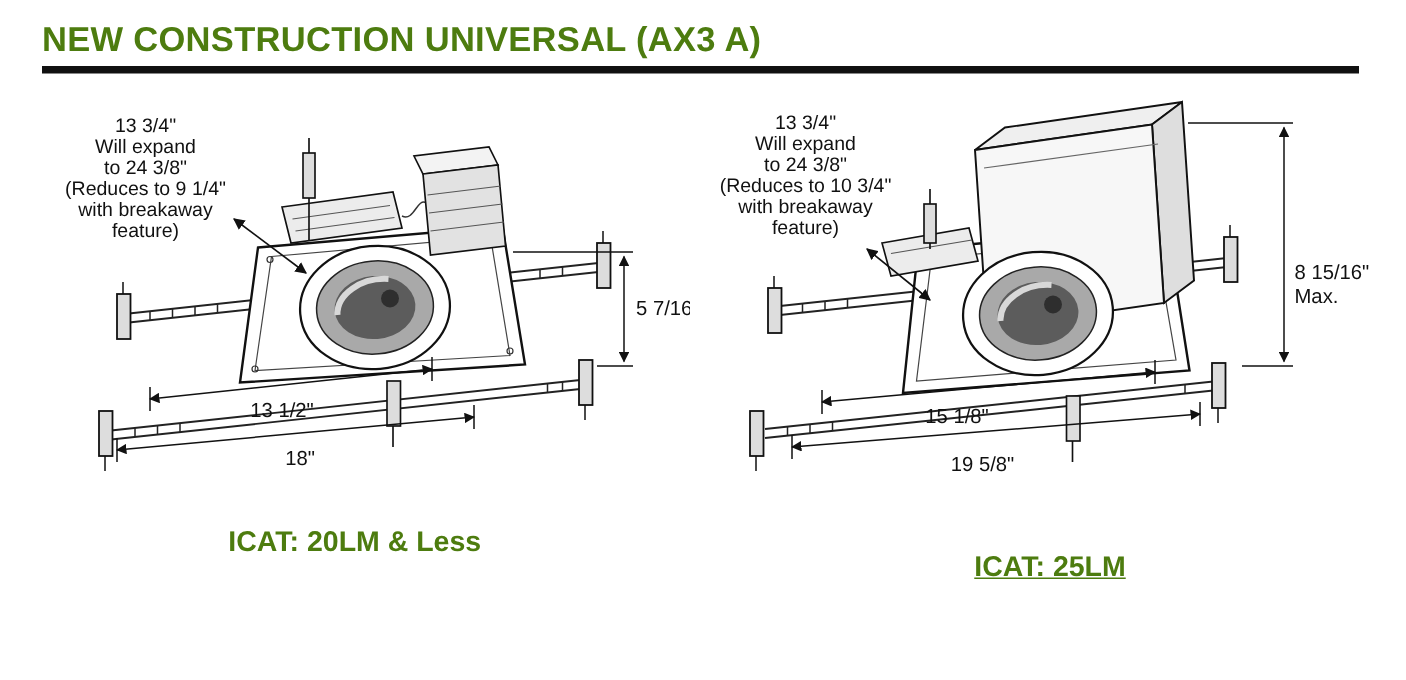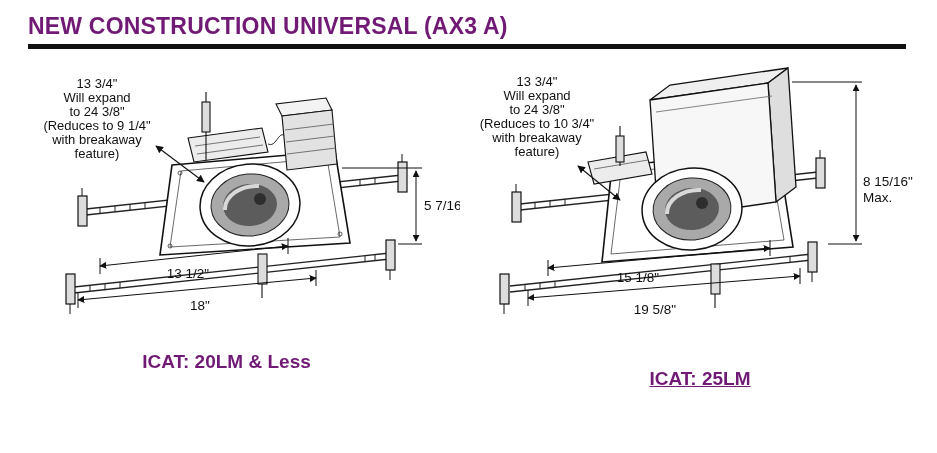--- a/index.html
+++ b/index.html
@@ -1,32 +1,32 @@
 <!DOCTYPE html>
 <html><head>
 <meta charset="utf-8">
 <style>
   html,body { margin:0; padding:0; background:#fff; }
   .page {
     position:relative; width:937px; height:443px; background:#fff;
-    font-family:"Liberation Sans", sans-serif; color:#701a75; overflow:hidden;
+    font-family:"Liberation Sans", sans-serif; color:#4d7c0f; overflow:hidden;
   }
   .title {
     position:absolute; left:28px; top:13px;
     font-size:23px; font-weight:bold; letter-spacing:0.2px; white-space:nowrap;
   }
   .title-rule { position:absolute; left:28px; top:44px; width:878px; height:5px; background:#111; }
   .fig { position:absolute; }
   .fig-left  { left:20px; top:58px; }
   .fig-right { left:470px; top:52px; }
   .caption {
     position:absolute; text-align:center; font-weight:bold;
     font-size:19px; line-height:1.28; white-space:nowrap;
   }
-  .caption-left  { left:59px;  top:350px; width:335px; }
+  .caption-left  { left:69px;  top:350px; width:335px; }
   .caption-right { left:555px; top:367px; width:290px;text-decoration:underline; }
   svg text { font-family:"Liberation Sans", sans-serif; font-size:13px; fill:#111; }
   svg text.dim { font-size:13.5px; }
 </style>
 </head>
 <body>
 
 <div class="page">
 
   <div class="title">NEW CONSTRUCTION UNIVERSAL (AX3 A)</div>

